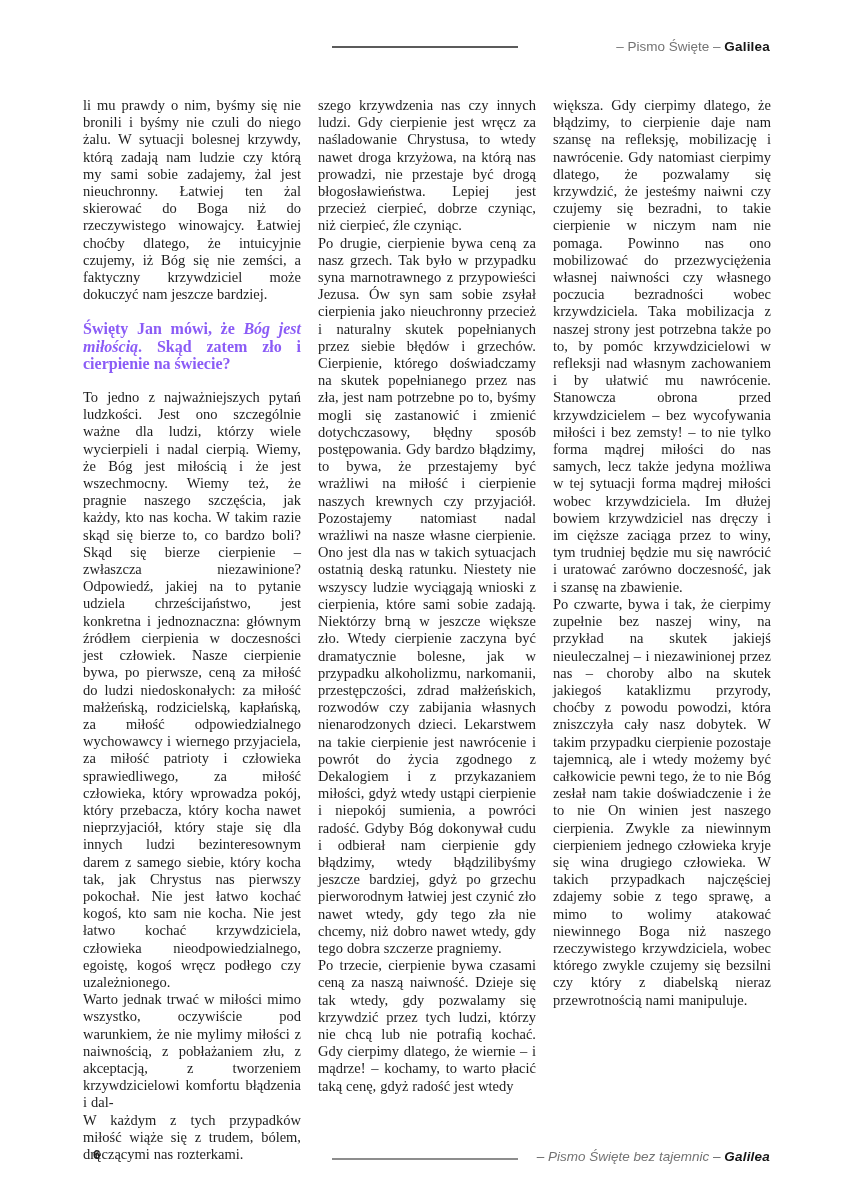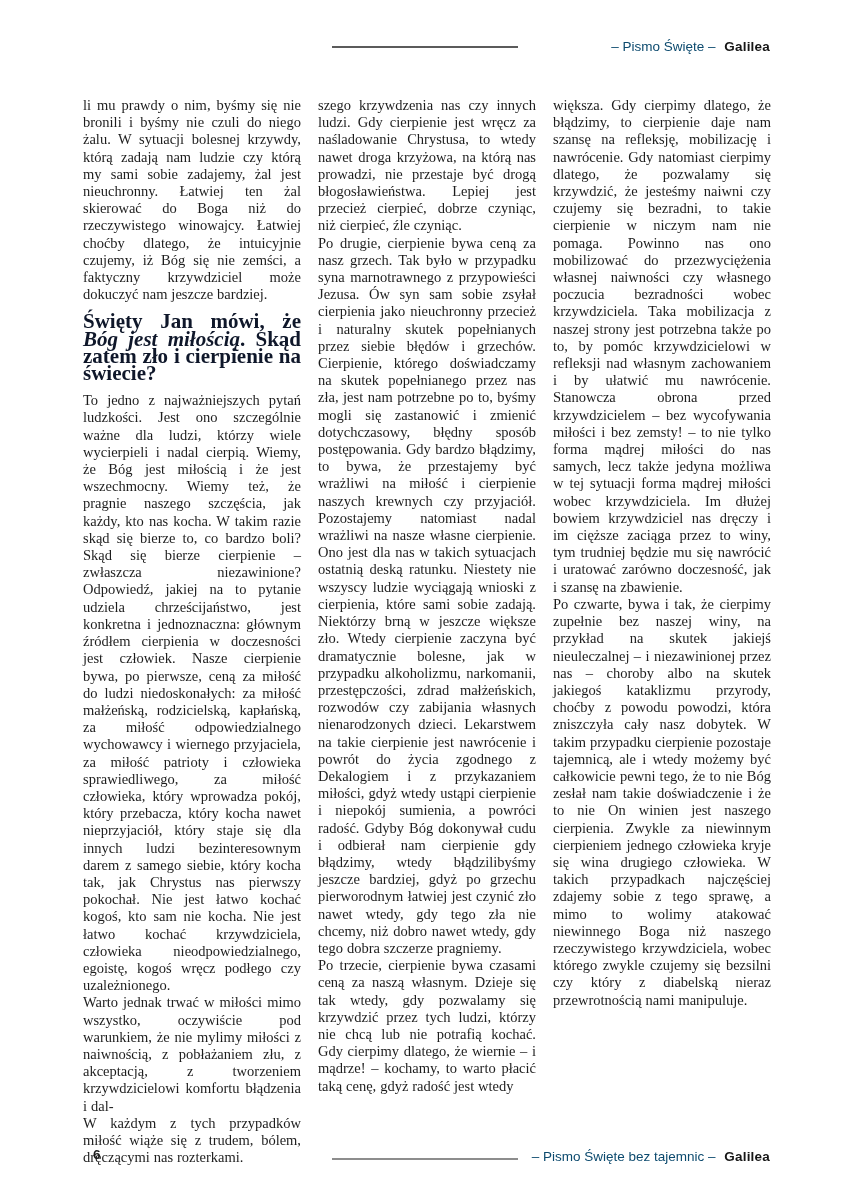--- a/index.html
+++ b/index.html
@@ -31,47 +31,47 @@
   }
   .running-title {
     position: absolute;
     right: 0;
     top: 0;
     font-family: "Liberation Sans", sans-serif;
     font-size: 13.5px;
     line-height: 18px;
     white-space: nowrap;
   }
-  .muted { color: #0c4a6e; font-weight: 400; }
-  .brand { color: #161616; font-weight: 700; letter-spacing: .2px; margin-left: 5px; }
+  .muted { color: #737373; font-weight: 400; }
+  .brand { color: #161616; font-weight: 700; letter-spacing: .2px; }
 
   
   .columns {
     position: absolute;
     left: 83px;
     top: 97px;
     width: 688px;
     display: flex;
     gap: 17px;
   }
   .col { width: 218px; flex: 0 0 218px; font-family: Liberation Serif, serif; }
   .para {
     margin: 0;
     font-size: 14.5px;
     line-height: 17.2px;
     color: #1d1d1d;
     text-align: justify;
     word-spacing: .02em;
   }
   .heading {
-    margin: 10px 0;
-    font-size: 21px;
+    margin: 17px 0;
+    font-size: 16px;
     line-height: 17.2px;
     font-weight: 700;
-    color: #0f172a;
+    color: #8b5cf6;
     text-align: justify;
   }
   .heading em { font-style: italic; font-weight: 700; }
 
   
   .page-footer {
     position: absolute;
     left: 83px;
     top: 1146px;
     width: 687px;
@@ -94,20 +94,21 @@
     height: 2px;
     background: #8d8d8d;
   }
   .footer-title {
     position: absolute;
     right: 0;
     top: 2px;
     font-size: 13.5px;
     line-height: 18px;
     white-space: nowrap;
+    font-style: italic;
   }
 </style>
 </head>
 <body>
 
 <div class="page">
 
   <header class="page-header">
     <span class="header-rule"></span>
     <span class="running-title">
@@ -120,21 +121,21 @@
       <div class="col">
         <p class="para"><span>li mu prawdy o nim, byśmy się nie bronili i byśmy nie czuli do niego żalu. W sytuacji bolesnej krzywdy, którą zadają nam ludzie czy którą my sami sobie zadajemy, żal jest nieuchronny. Łatwiej ten żal skierować do Boga niż do rzeczywistego winowajcy. Łatwiej choćby dlatego, że intuicyjnie czujemy, iż Bóg się nie zemści, a faktyczny krzywdziciel może dokuczyć nam jeszcze bardziej.</span></p>
         <h2 class="heading"><span>Święty Jan mówi, że </span><em>Bóg jest miłością</em><span>. Skąd zatem zło i cierpienie na świecie?</span></h2>
         <p class="para"><span>To jedno z najważniejszych pytań ludzkości. Jest ono szczególnie ważne dla ludzi, którzy wiele wycierpieli i nadal cierpią. Wiemy, że Bóg jest miłością i że jest wszechmocny. Wiemy też, że pragnie naszego szczęścia, jak każdy, kto nas kocha. W takim razie skąd się bierze to, co bardzo boli? Skąd się bierze cierpienie – zwłaszcza niezawinione? Odpowiedź, jakiej na to pytanie udziela chrześcijaństwo, jest konkretna i jednoznaczna: głównym źródłem cierpienia w doczesności jest człowiek. Nasze cierpienie bywa, po pierwsze, ceną za miłość do ludzi niedoskonałych: za miłość małżeńską, rodzicielską, kapłańską, za miłość odpowiedzialnego wychowawcy i wiernego przyjaciela, za miłość patrioty i człowieka sprawiedliwego, za miłość człowieka, który wprowadza pokój, który przebacza, który kocha nawet nieprzyjaciół, który staje się dla innych ludzi bezinteresownym darem z samego siebie, który kocha tak, jak Chrystus nas pierwszy pokochał. Nie jest łatwo kochać kogoś, kto sam nie kocha. Nie jest łatwo kochać krzywdziciela, człowieka nieodpowiedzialnego, egoistę, kogoś wręcz podłego czy uzależnionego.</span></p>
         <p class="para"><span>Warto jednak trwać w miłości mimo wszystko, oczywiście pod warunkiem, że nie mylimy miłości z naiwnością, z pobłażaniem złu, z akceptacją, z tworzeniem krzywdzicielowi komfortu błądzenia i dal-</span></p>
         <p class="para"><span>W każdym z tych przypadków miłość wiąże się z trudem, bólem, dręczącymi nas rozterkami.</span></p>
       </div>
       <div class="col">
         <p class="para"><span>szego krzywdzenia nas czy innych ludzi. Gdy cierpienie jest wręcz za naśladowanie Chrystusa, to wtedy nawet droga krzyżowa, na którą nas prowadzi, nie przestaje być drogą błogosławieństwa. Lepiej jest przecież cierpieć, dobrze czyniąc, niż cierpieć, źle czyniąc.</span></p>
         <p class="para"><span>Po drugie, cierpienie bywa ceną za nasz grzech. Tak było w przypadku syna marnotrawnego z przypowieści Jezusa. Ów syn sam sobie zsyłał cierpienia jako nieuchronny przecież i naturalny skutek popełnianych przez siebie błędów i grzechów. Cierpienie, którego doświadczamy na skutek popełnianego przez nas zła, jest nam potrzebne po to, byśmy mogli się zastanowić i zmienić dotychczasowy, błędny sposób postępowania. Gdy bardzo błądzimy, to bywa, że przestajemy być wrażliwi na miłość i cierpienie naszych krewnych czy przyjaciół. Pozostajemy natomiast nadal wrażliwi na nasze własne cierpienie. Ono jest dla nas w takich sytuacjach ostatnią deską ratunku. Niestety nie wszyscy ludzie wyciągają wnioski z cierpienia, które sami sobie zadają. Niektórzy brną w jeszcze większe zło. Wtedy cierpienie zaczyna być dramatycznie bolesne, jak w przypadku alkoholizmu, narkomanii, przestępczości, zdrad małżeńskich, rozwodów czy zabijania własnych nienarodzonych dzieci. Lekarstwem na takie cierpienie jest nawrócenie i powrót do życia zgodnego z Dekalogiem i z przykazaniem miłości, gdyż wtedy ustąpi cierpienie i niepokój sumienia, a powróci radość. Gdyby Bóg dokonywał cudu i odbierał nam cierpienie gdy błądzimy, wtedy błądzilibyśmy jeszcze bardziej, gdyż po grzechu pierworodnym łatwiej jest czynić zło nawet wtedy, gdy tego zła nie chcemy, niż dobro nawet wtedy, gdy tego dobra szczerze pragniemy.</span></p>
-        <p class="para"><span>Po trzecie, cierpienie bywa czasami ceną za naszą własnym. Dzieje się tak wtedy, gdy pozwalamy się krzywdzić przez tych ludzi, którzy nie chcą lub nie potrafią kochać. Gdy cierpimy dlatego, że wiernie – i mądrze! – kochamy, to warto płacić taką cenę, gdyż radość jest wtedy</span></p>
+        <p class="para"><span>Po trzecie, cierpienie bywa czasami ceną za naszą naiwność. Dzieje się tak wtedy, gdy pozwalamy się krzywdzić przez tych ludzi, którzy nie chcą lub nie potrafią kochać. Gdy cierpimy dlatego, że wiernie – i mądrze! – kochamy, to warto płacić taką cenę, gdyż radość jest wtedy</span></p>
       </div>
       <div class="col">
         <p class="para"><span>większa. Gdy cierpimy dlatego, że błądzimy, to cierpienie daje nam szansę na refleksję, mobilizację i nawrócenie. Gdy natomiast cierpimy dlatego, że pozwalamy się krzywdzić, że jesteśmy naiwni czy czujemy się bezradni, to takie cierpienie w niczym nam nie pomaga. Powinno nas ono mobilizować do przezwyciężenia własnej naiwności czy własnego poczucia bezradności wobec krzywdziciela. Taka mobilizacja z naszej strony jest potrzebna także po to, by pomóc krzywdzicielowi w refleksji nad własnym zachowaniem i by ułatwić mu nawrócenie. Stanowcza obrona przed krzywdzicielem – bez wycofywania miłości i bez zemsty! – to nie tylko forma mądrej miłości do nas samych, lecz także jedyna możliwa w tej sytuacji forma mądrej miłości wobec krzywdziciela. Im dłużej bowiem krzywdziciel nas dręczy i im cięższe zaciąga przez to winy, tym trudniej będzie mu się nawrócić i uratować zarówno doczesność, jak i szansę na zbawienie.</span></p>
         <p class="para"><span>Po czwarte, bywa i tak, że cierpimy zupełnie bez naszej winy, na przykład na skutek jakiejś nieuleczalnej – i niezawinionej przez nas – choroby albo na skutek jakiegoś kataklizmu przyrody, choćby z powodu powodzi, która zniszczyła cały nasz dobytek. W takim przypadku cierpienie pozostaje tajemnicą, ale i wtedy możemy być całkowicie pewni tego, że to nie Bóg zesłał nam takie doświadczenie i że to nie On winien jest naszego cierpienia. Zwykle za niewinnym cierpieniem jednego człowieka kryje się wina drugiego człowieka. W takich przypadkach najczęściej zdajemy sobie z tego sprawę, a mimo to wolimy atakować niewinnego Boga niż naszego rzeczywistego krzywdziciela, wobec którego zwykle czujemy się bezsilni czy który z diabelską nieraz przewrotnością nami manipuluje.</span></p>
       </div>
     </main>
 
   <footer class="page-footer">
     <span class="page-number">6</span>
     <span class="footer-rule"></span>

